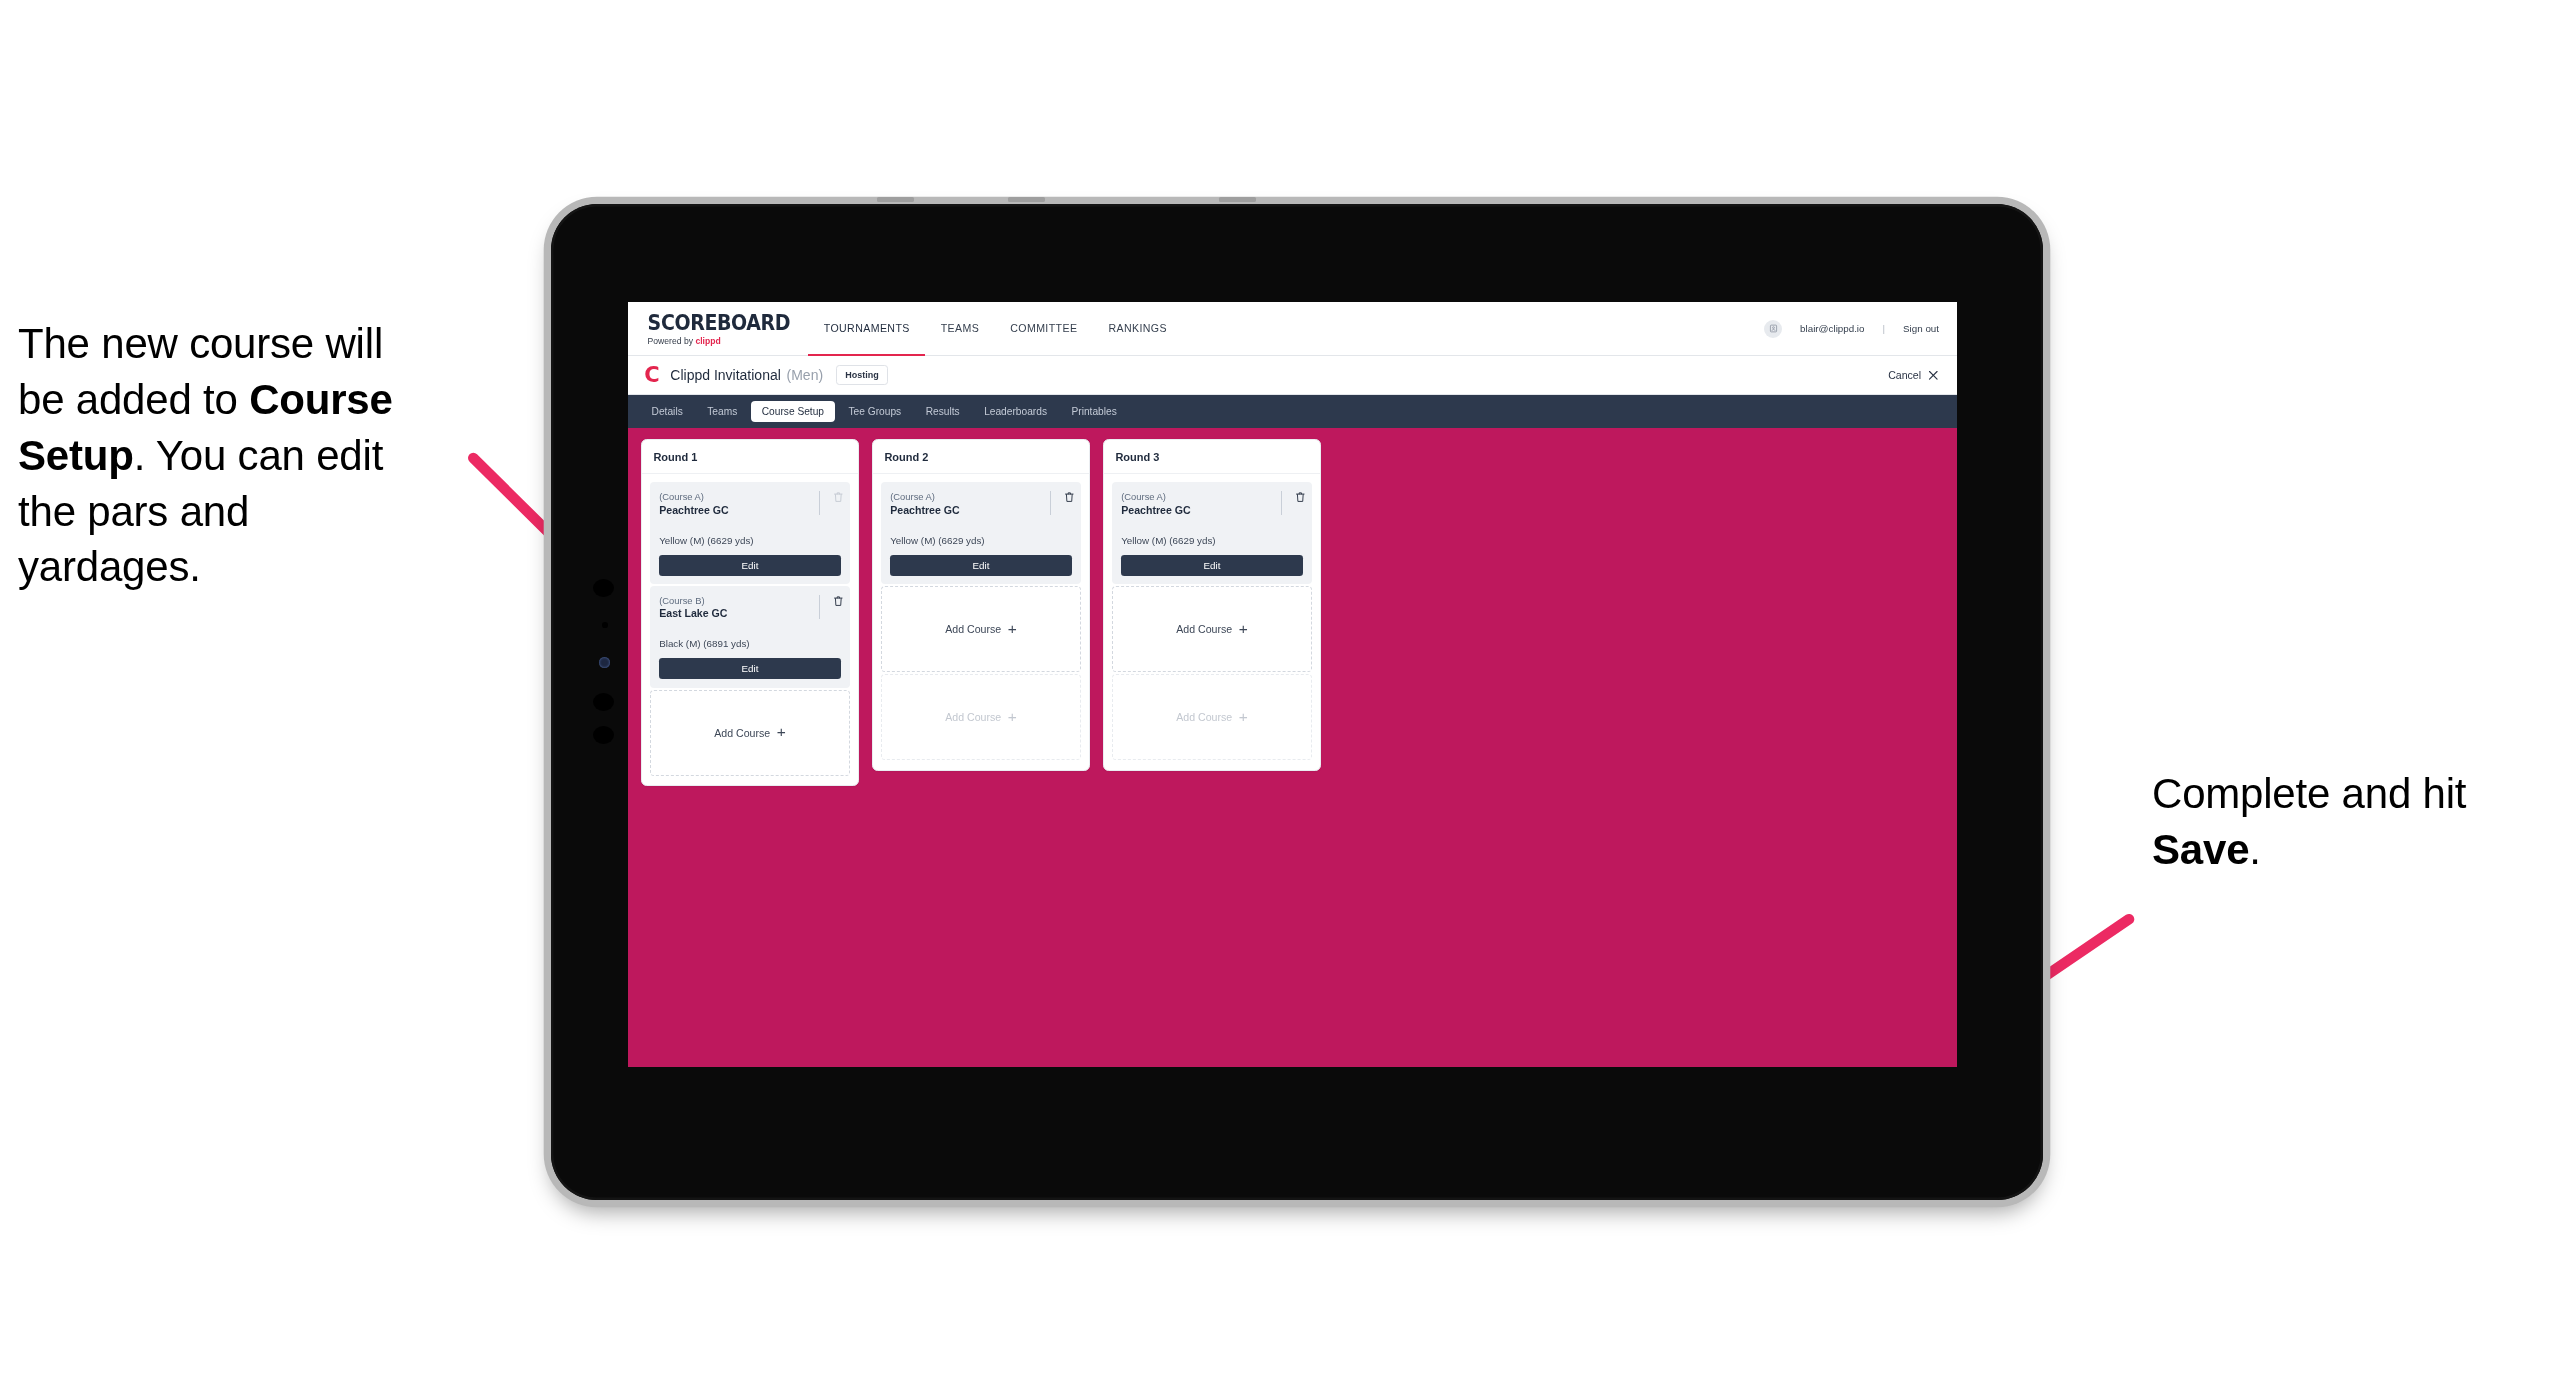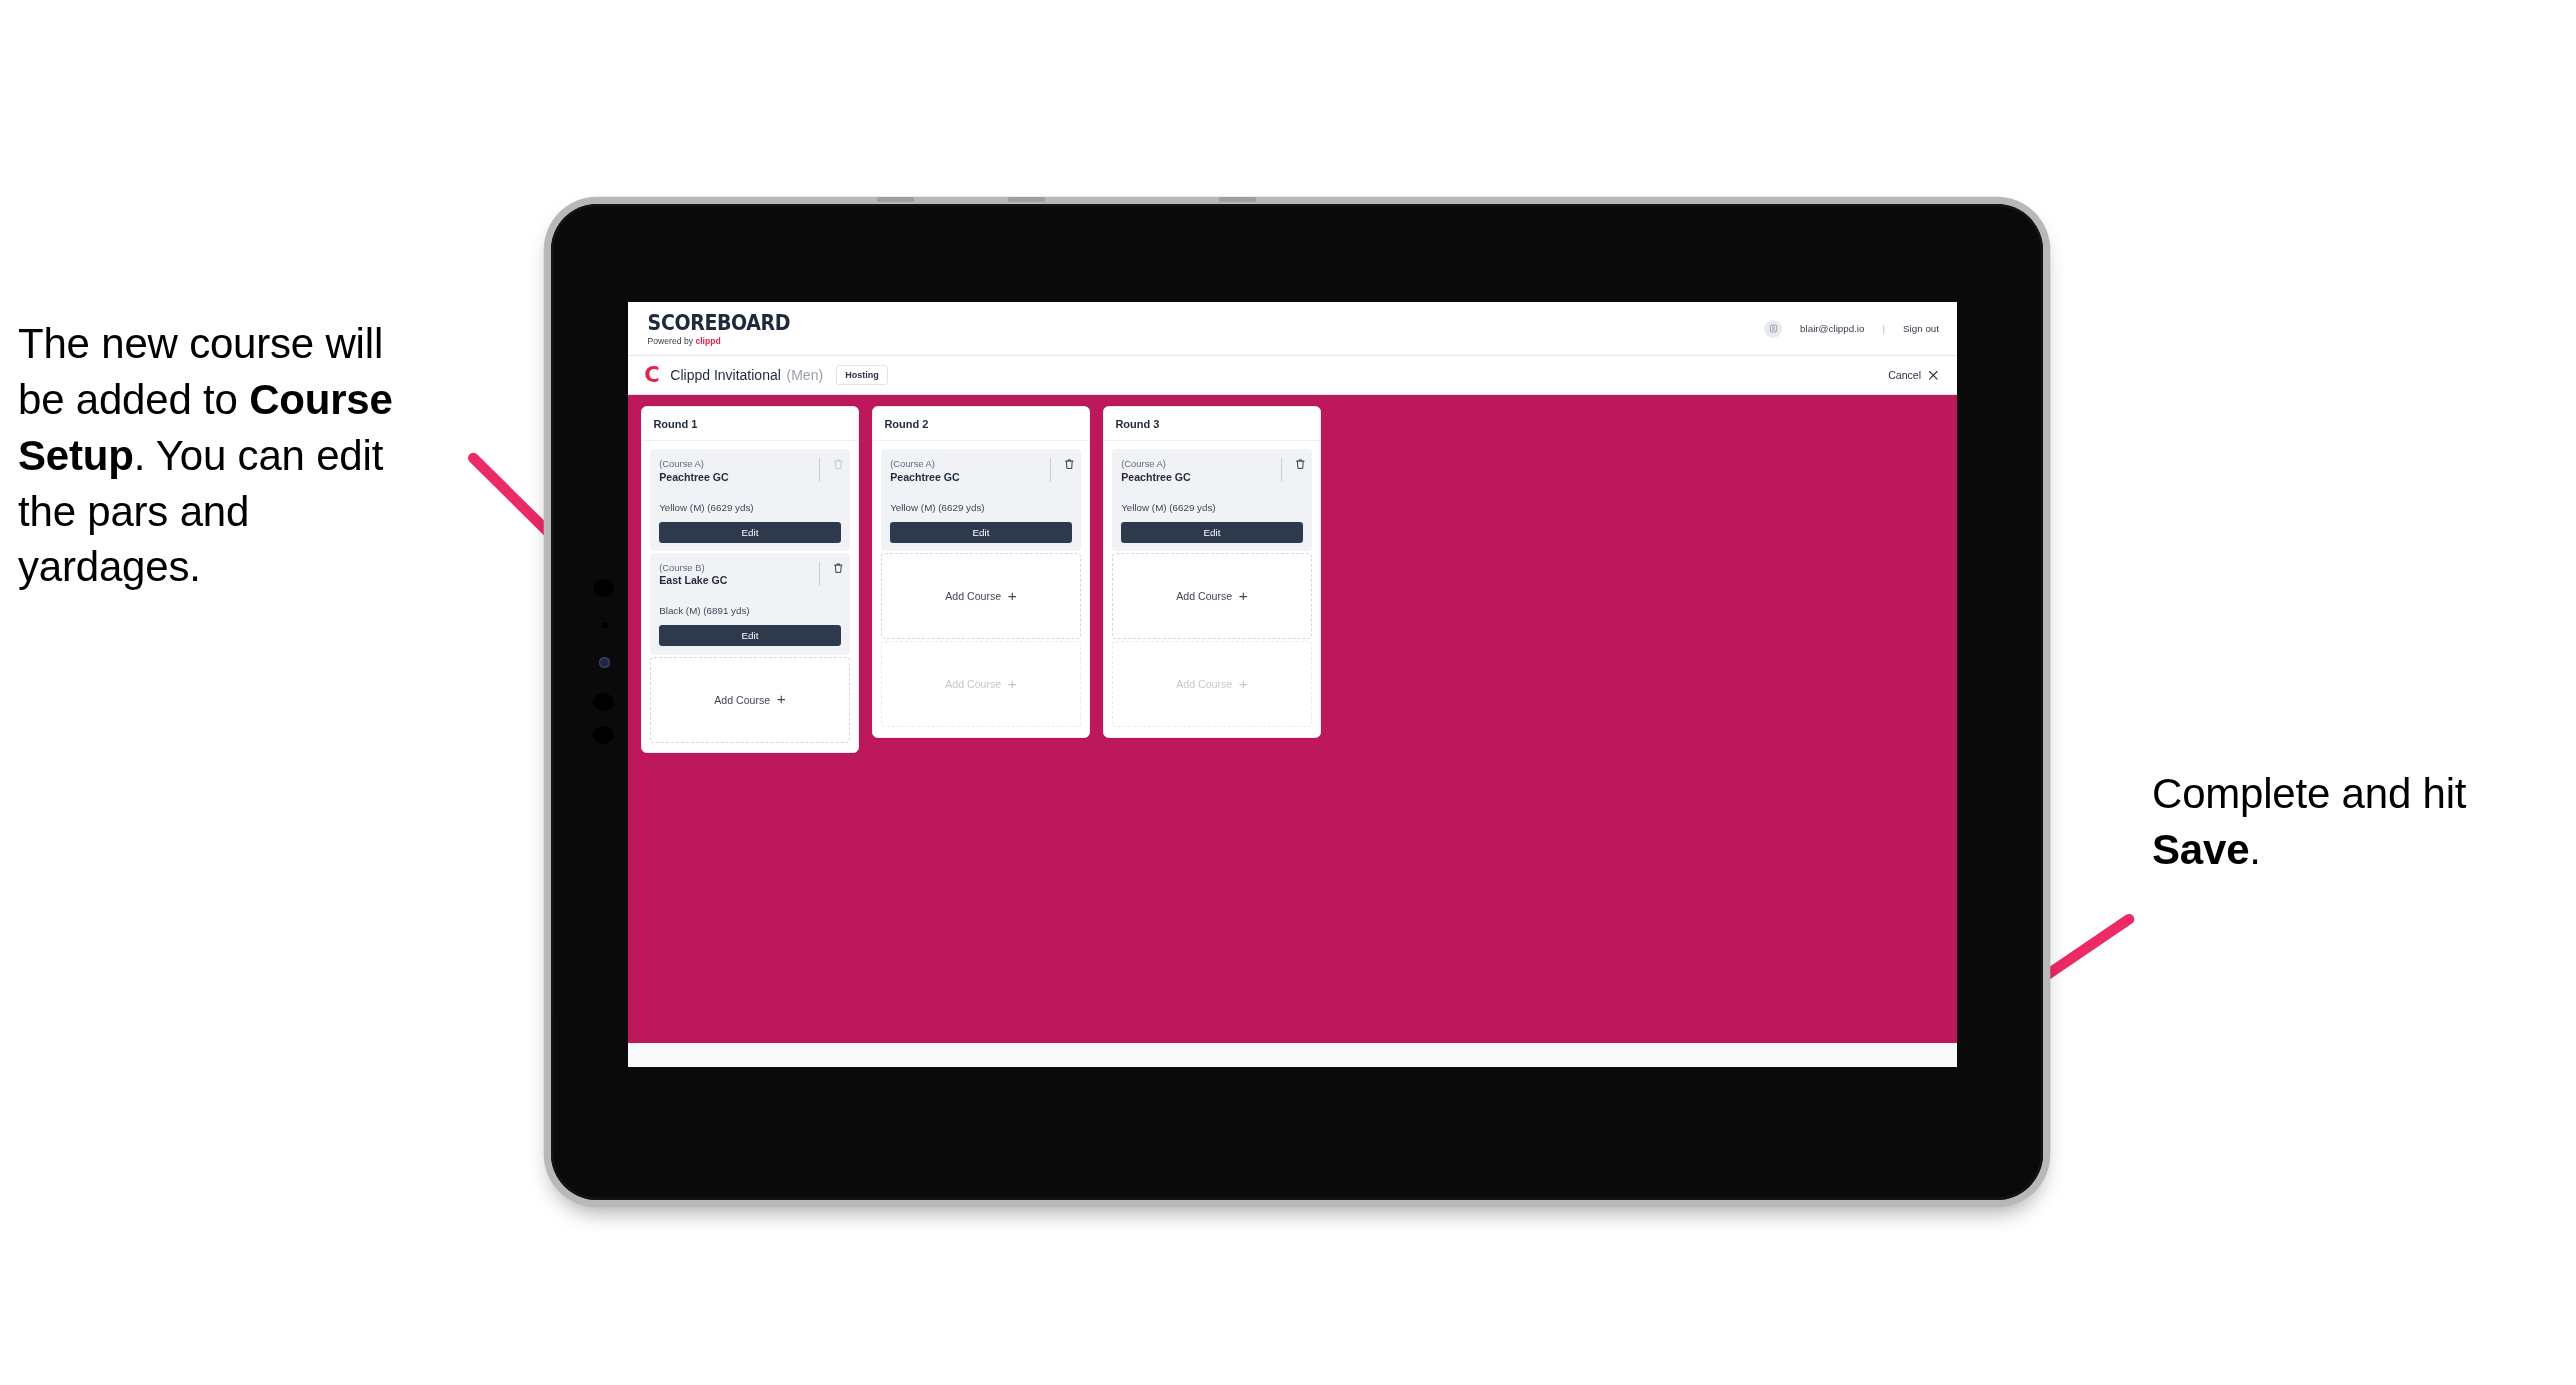--- a/index.html
+++ b/index.html
@@ -235,20 +235,26 @@
   <div class="cam" id="cam-d"></div>
   <div class="cam" id="cam-e"></div>
 
   <div id="screen">
 
     <div id="brandbar">
       <div id="logo-block">
         <div id="logo-word">SCOREBOARD</div>
         <div id="logo-sub"><span>Powered by </span><span class="brand">clippd</span></div>
       </div>
+      <nav class="topnav">
+        <div class="topnav-item active">TOURNAMENTS</div>
+        <div class="topnav-item">TEAMS</div>
+        <div class="topnav-item">COMMITTEE</div>
+        <div class="topnav-item">RANKINGS</div>
+      </nav>
       <div id="brand-right">
         <div id="avatar">
           <svg width="9" height="9" viewBox="0 0 16 16" fill="none" stroke="#8b93a0" stroke-width="1.4">
             <rect x="2.5" y="2" width="11" height="12" rx="1.5"></rect>
             <circle cx="8" cy="6.5" r="1.6"></circle>
             <path d="M5 12c.6-1.6 1.7-2.3 3-2.3s2.4.7 3 2.3"></path>
           </svg>
         </div>
         <span>blair@clippd.io</span>
         <span class="sep">|</span>
@@ -263,20 +269,29 @@
       <div id="tour-badge">Hosting</div>
       <div id="tour-right">
         <span>Cancel</span>
         <svg width="10.6" height="10.6" viewBox="0 0 14 14" stroke="#2b3445" stroke-width="1.5" stroke-linecap="round">
           <line x1="2" y1="2" x2="12" y2="12"></line>
             <line x1="12" y1="2" x2="2" y2="12"></line>
         </svg>
       </div>
     </div>
 
+    <div id="tabs">
+      <div class="tab">Details</div>
+      <div class="tab">Teams</div>
+      <div class="tab active">Course Setup</div>
+      <div class="tab">Tee Groups</div>
+      <div class="tab">Results</div>
+      <div class="tab">Leaderboards</div>
+      <div class="tab">Printables</div>
+    </div>
 
     <div id="content">
 
       <div class="round-col">
         <div class="round-head">Round 1</div>
         <div class="round-body">
 
           <div class="course-card">
             <div class="cc-label">(Course A)</div>
             <div class="cc-name">Peachtree GC</div>

